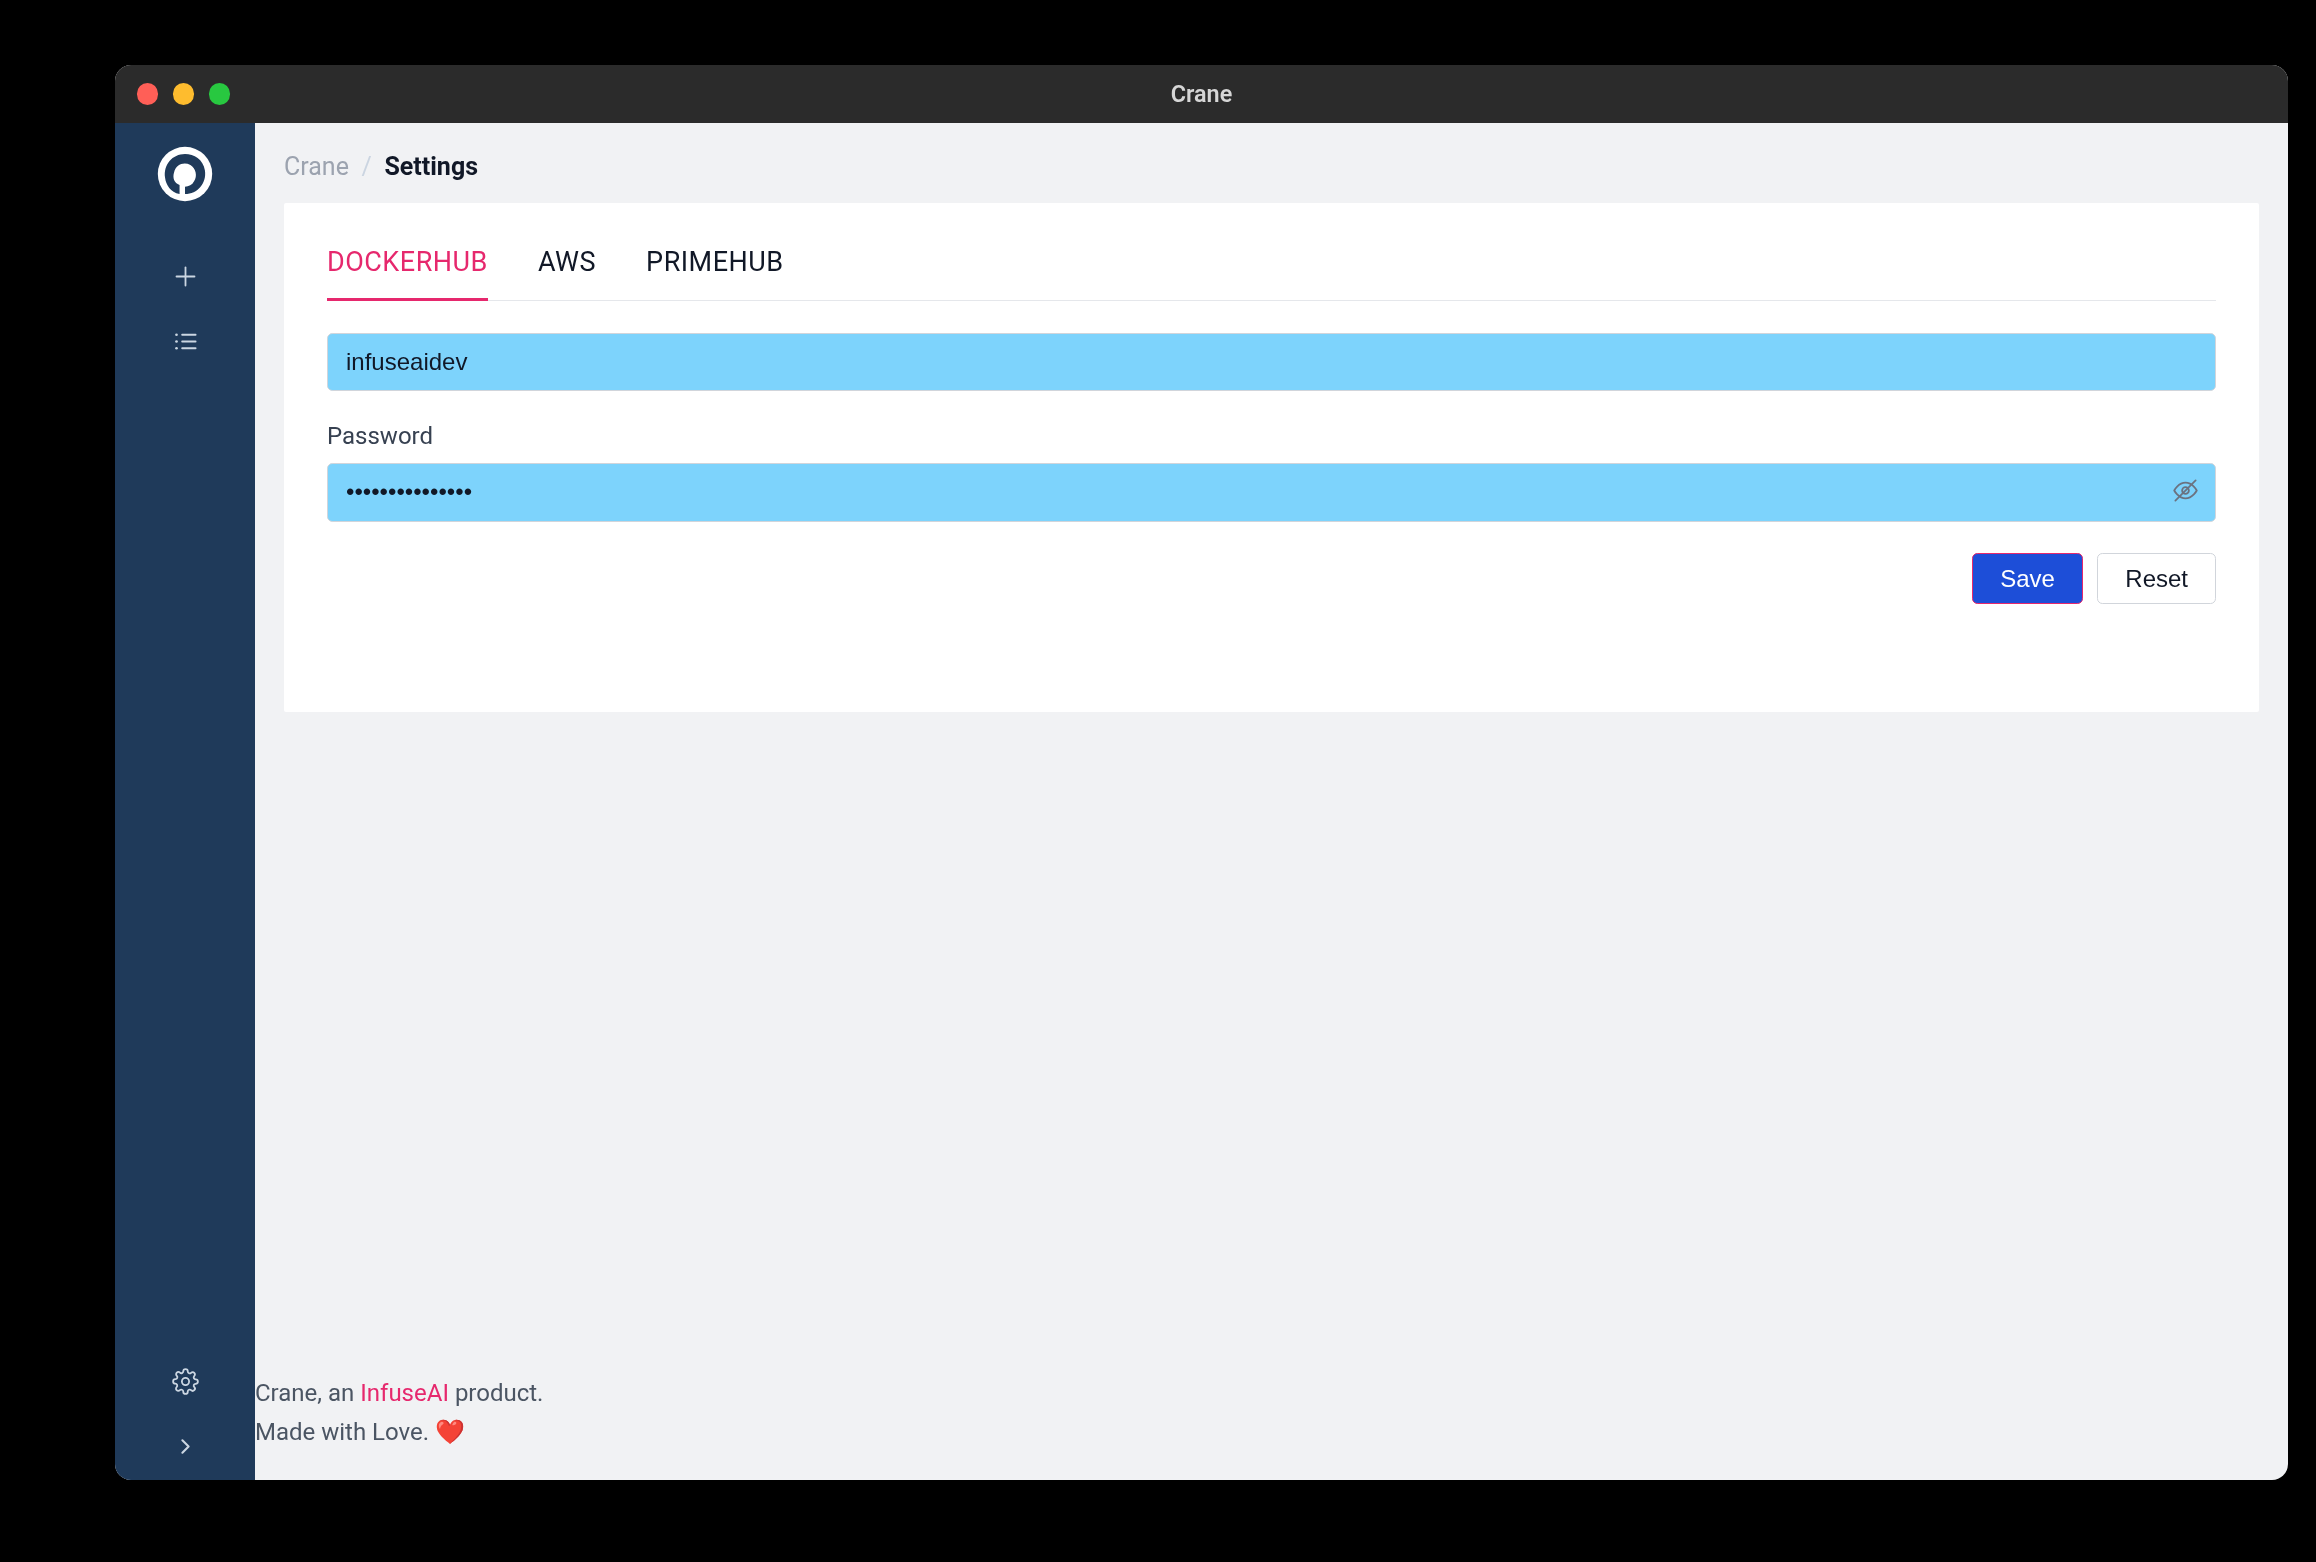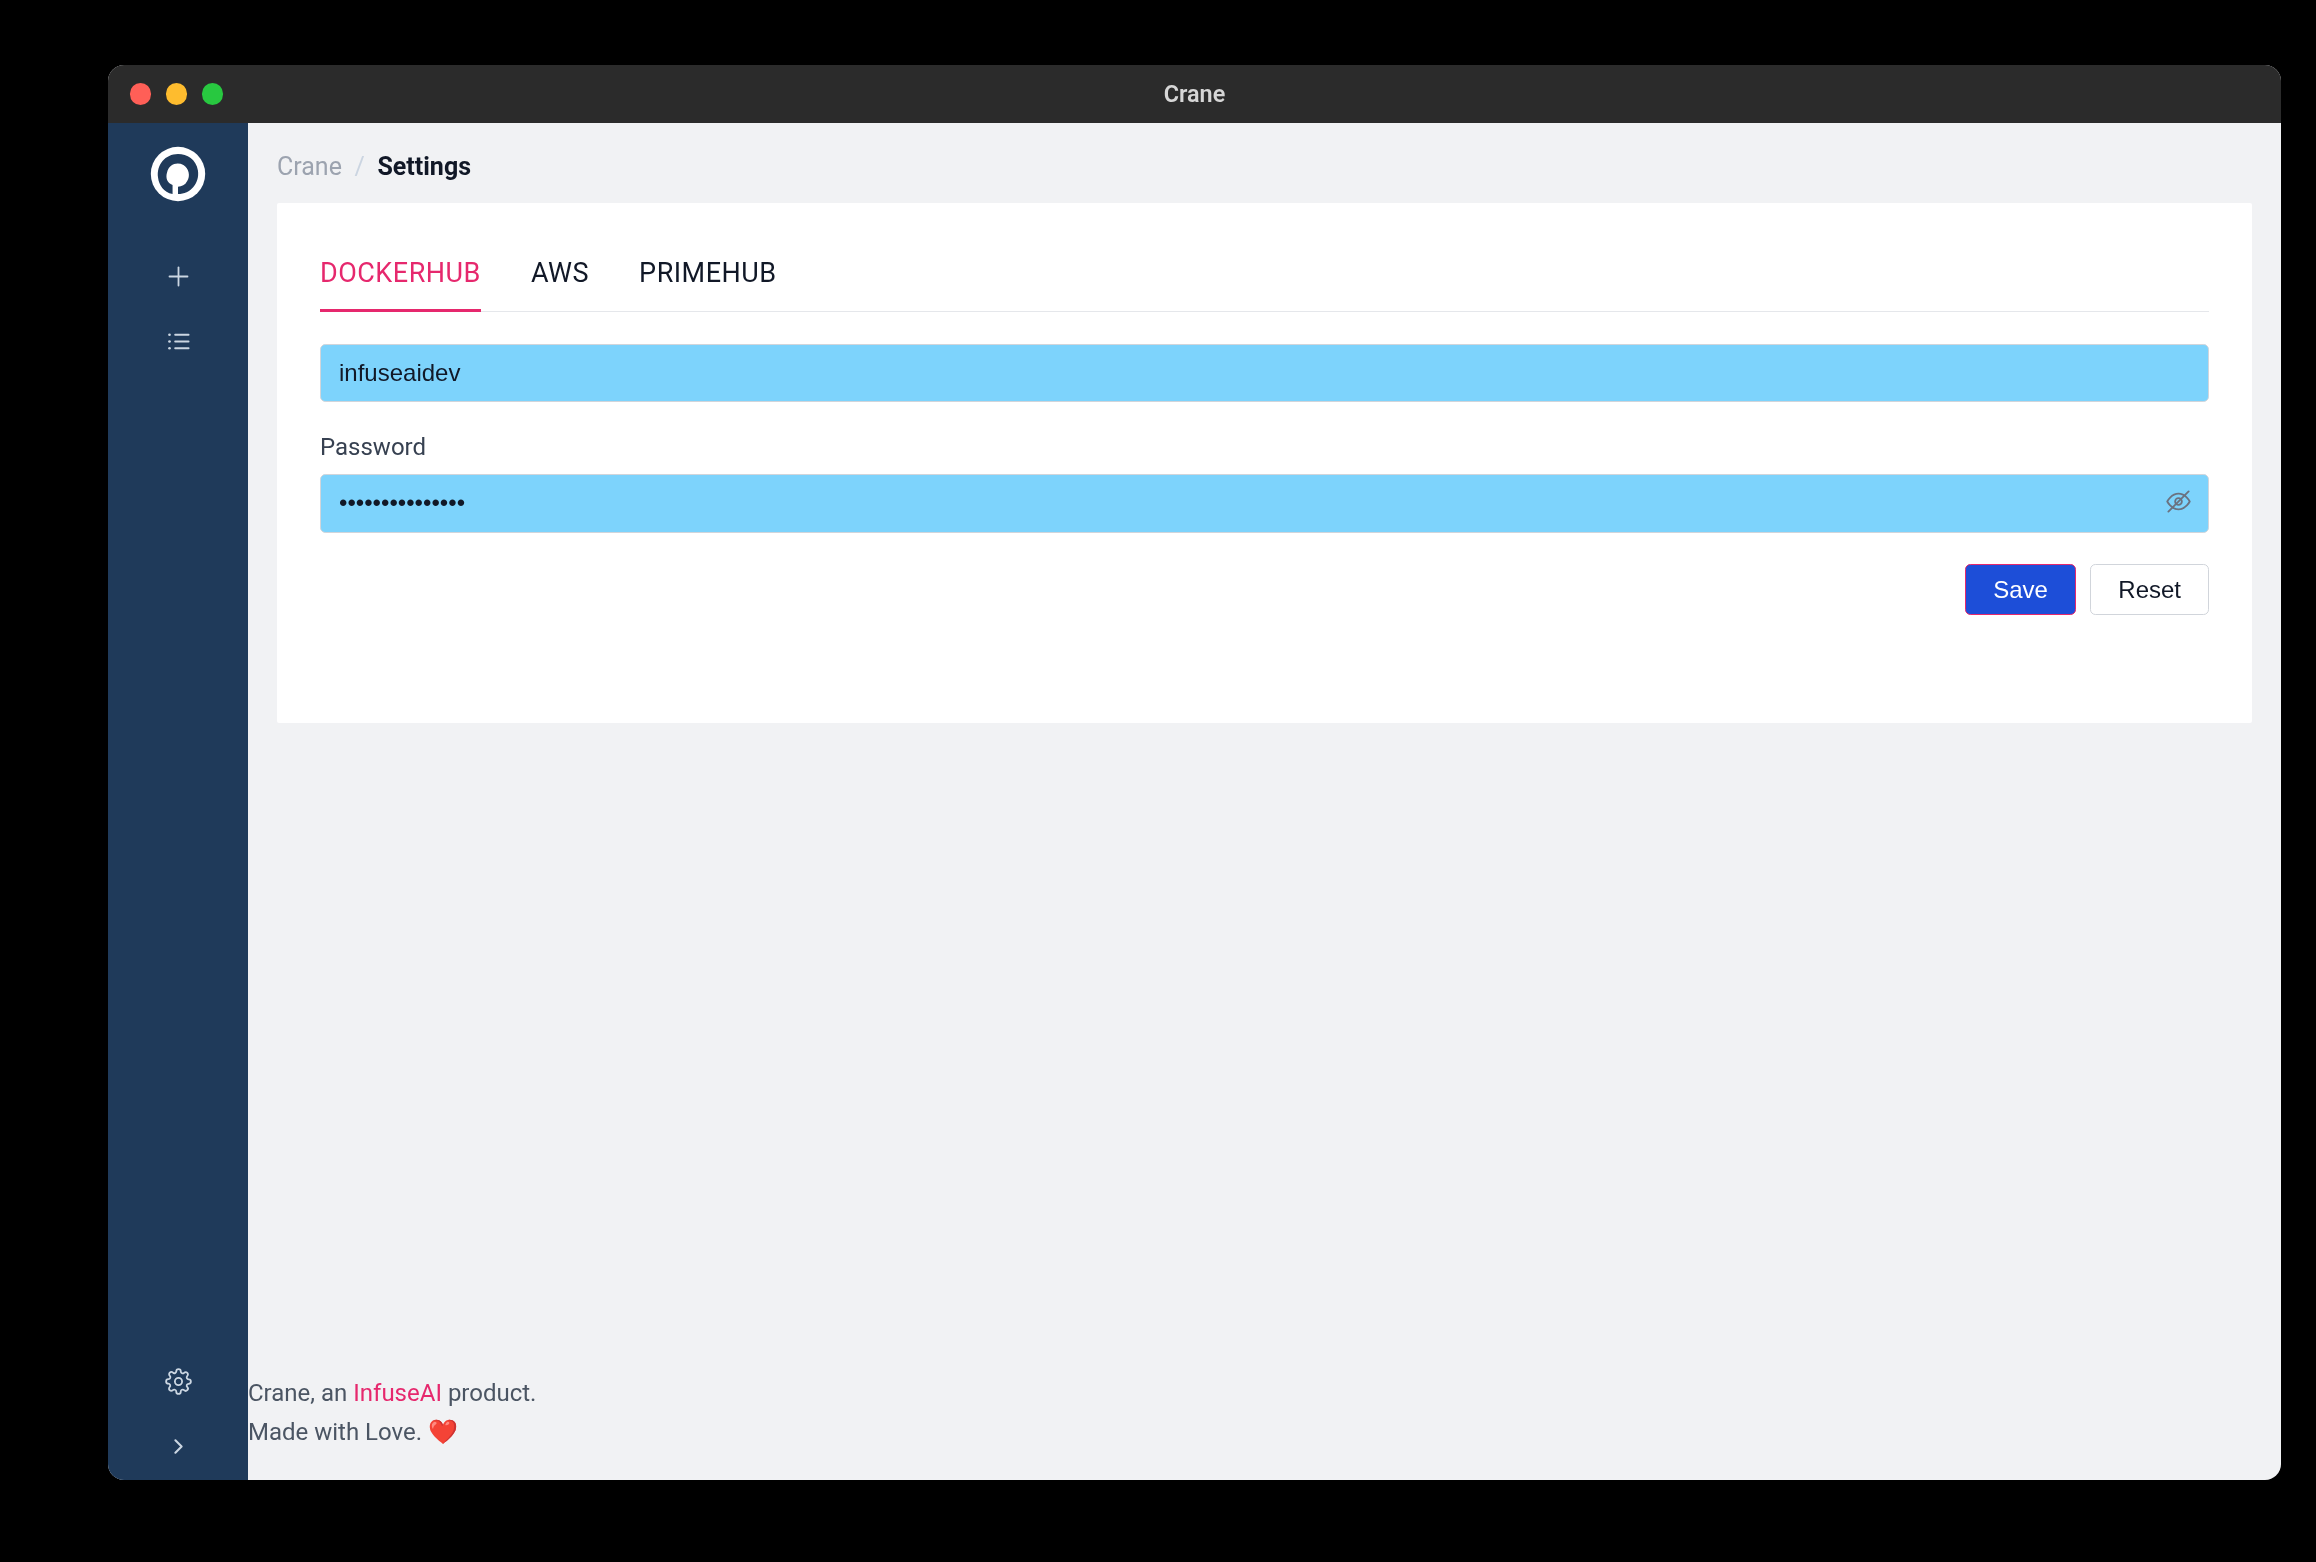--- a/index.html
+++ b/index.html
@@ -14,21 +14,21 @@
     align-items: flex-start;
     justify-content: flex-start;
   }
   .stage {
     width: 2317px;
     height: 1563px;
     position: relative;
   }
   .window {
     position: absolute;
-    left: 108px;
+    left: 115px;
     top: 65px;
     width: 2173px;
     height: 1415px;
     background: #f1f2f4;
     border-radius: 16px;
     overflow: hidden;
     box-shadow: 0 27px 72px rgba(0,0,0,.5);
     display: flex;
     flex-direction: column;
   }
@@ -115,21 +115,21 @@
     color: #cbd5e1;
   }
   .breadcrumb .bc-current {
     color: #111827;
     font-weight: bold;
   }
   .card {
     background: #fff;
     margin: 0 29px 0 29px;
     border-radius: 2px;
-    padding: 54px 43px 108px 43px;
+    padding: 43px 43px 108px 43px;
   }
   .tabs {
     display: flex;
     gap: 50px;
     border-bottom: 0.9px solid #e5e7eb;
     margin-bottom: 32px;
   }
   .tab {
     padding-bottom: 20px;
     font-size: 27px;

